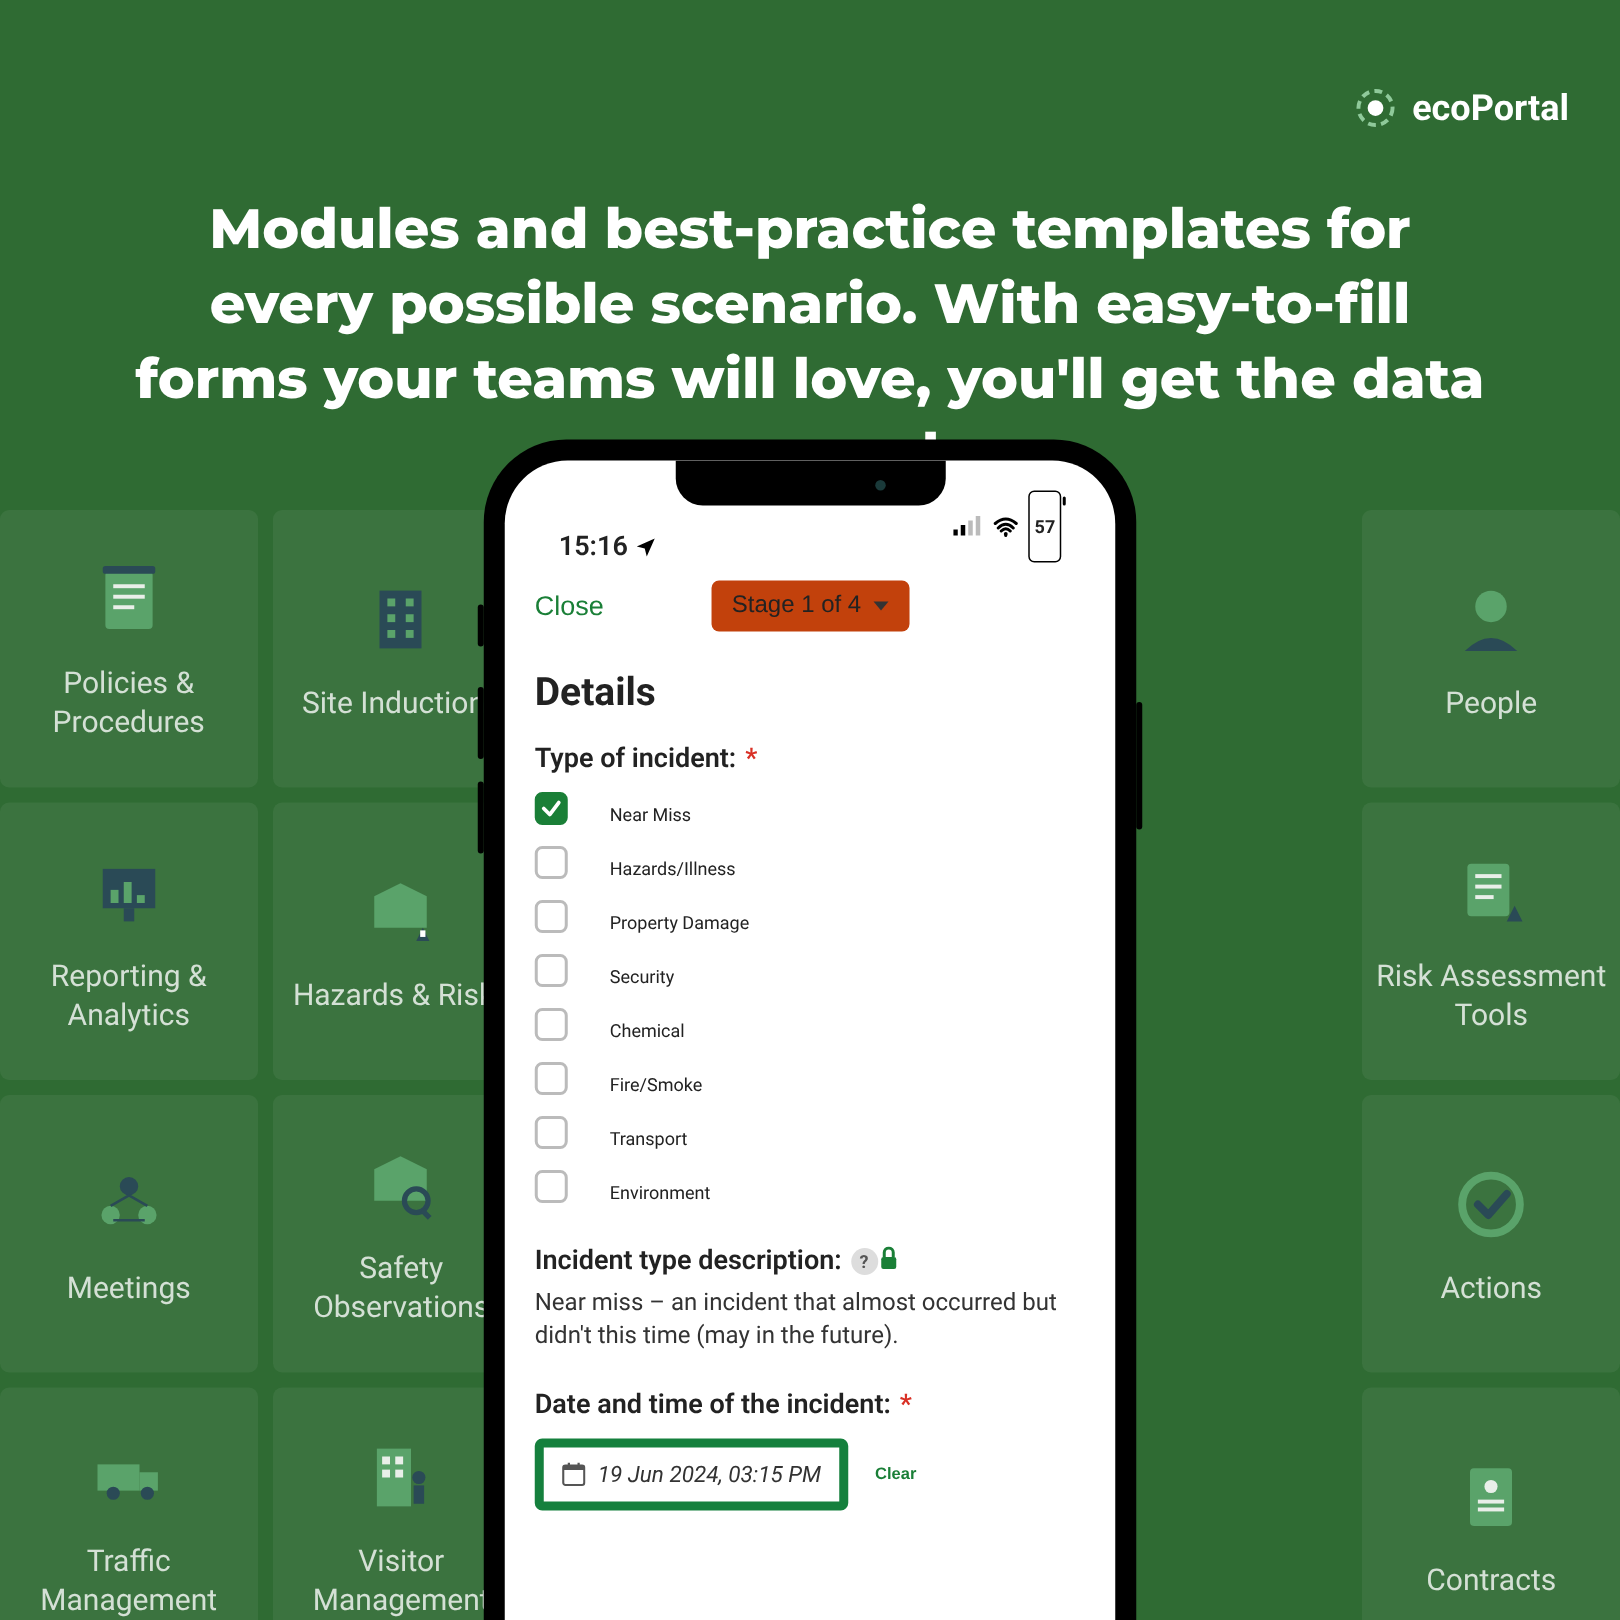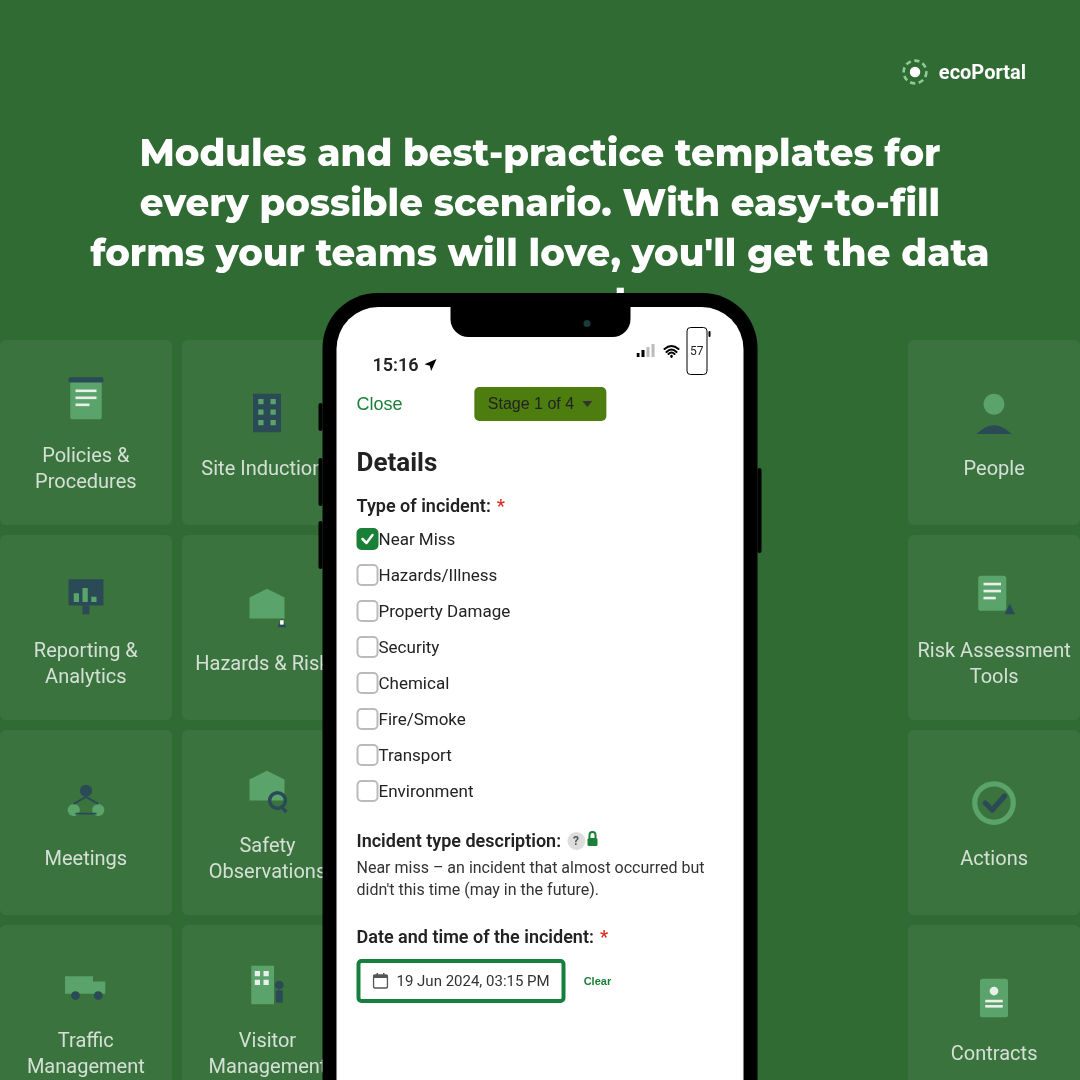--- a/index.html
+++ b/index.html
@@ -1,54 +1,54 @@
 <!DOCTYPE html>
 <html><head>
 <meta charset="utf-8">
 <style>
   * { margin:0; padding:0; box-sizing:border-box; }
   html,body { width:1080px; height:1080px; overflow:hidden; font-family:-apple-system,BlinkMacSystemFont,"Segoe UI",Roboto,Arial,sans-serif; }
   .stage { position:relative; width:1080px; height:1080px; background:#2f6b33; }
   
-  .logo { position:absolute; top:58px; right:54px; display:flex; align-items:center; gap:10px; color:#fff; font-weight:700; font-size:20px; }
+  .logo { position:absolute; top:58px; right:34px; display:flex; align-items:center; gap:10px; color:#fff; font-weight:700; font-size:24px; }
   .logo-mark { width:28px; height:28px; }
   
   .headline { position:absolute; top:128px; left:50%; transform:translateX(-50%); width:920px; text-align:center; color:#fff; font-weight:800; font-size:37px; line-height:1.35; font-family:"Montserrat","Segoe UI",Arial,sans-serif; }
   
   .grid { position:absolute; top:340px; left:0; right:0; display:grid; grid-template-columns:repeat(6,1fr); gap:10px; padding:0; }
   .cell { height:185px; background:rgba(255,255,255,0.06); border-radius:6px; display:flex; flex-direction:column; align-items:center; justify-content:center; color:rgba(255,255,255,0.78); font-size:20px; text-align:center; line-height:1.3; padding:10px 6px; }
   .cell .ico { width:56px; height:56px; margin-bottom:14px; display:flex; align-items:center; justify-content:center; }
   .cell svg { width:56px; height:56px; }
   
   .phone { position:absolute; top:293px; left:50%; transform:translateX(-50%); width:435px; height:880px; background:#000; border-radius:55px; padding:14px; }
   .screen { width:100%; height:100%; background:#fff; border-radius:42px; overflow:hidden; position:relative; color:#222; }
   .notch { position:absolute; top:0; left:50%; transform:translateX(-50%); width:180px; height:30px; background:#000; border-bottom-left-radius:18px; border-bottom-right-radius:18px; z-index:3; }
   .notch::after { content:""; position:absolute; right:40px; top:13px; width:7px; height:7px; border-radius:50%; background:#1a3a3a; }
   .status { position:absolute; top:20px; left:0; right:0; display:flex; justify-content:space-between; align-items:flex-end; padding:0 36px; font-size:18px; font-weight:600; z-index:2; }
   .status .left { display:flex; align-items:center; gap:4px; }
   .status .right { display:flex; align-items:center; gap:6px; }
   .app { position:absolute; top:64px; left:0; right:0; bottom:0; padding:14px 20px 0 20px; }
   .topbar { display:flex; align-items:center; justify-content:flex-start; margin-bottom:18px; }
   .close { color:#1a7f37; font-size:18px; font-weight:500; background:none; border:none; cursor:pointer; }
-  .stage-pill { background:#4d7c0f; border-radius:5px; padding:8px 14px; font-size:16px; display:flex; align-items:center; gap:8px; color:#222; border:none; cursor:pointer; margin:0 auto; position:absolute; left:50%; transform:translateX(-50%); }
+  .stage-pill { background:#c2410c; border-radius:5px; padding:8px 14px; font-size:16px; display:flex; align-items:center; gap:8px; color:#222; border:none; cursor:pointer; margin:0 auto; position:absolute; left:50%; transform:translateX(-50%); }
   .caret { width:0; height:0; border-left:5px solid transparent; border-right:5px solid transparent; border-top:6px solid #333; display:inline-block; }
   h2.details { font-size:26px; font-weight:700; margin:24px 0 18px 0; }
   .fieldlabel { font-size:18px; font-weight:600; margin-bottom:12px; display:flex; align-items:center; gap:6px; }
   .req { color:#d93025; }
   .opts { display:flex; flex-direction:column; gap:14px; margin-bottom:28px; }
-  .opt { display:flex; align-items:center; gap:0; font-size:17px; }
+  .opt { display:flex; align-items:flex-end; gap:28px; font-size:12px; }
   .cb { width:22px; height:22px; border:2px solid #bbb; border-radius:5px; display:flex; align-items:center; justify-content:center; flex-shrink:0; }
   .cb.checked { background:#1a7f37; border-color:#1a7f37; color:#fff; }
   .desc-row { display:flex; align-items:center; justify-content:flex-start; margin-bottom:6px; }
   .desc-row .fieldlabel { margin-bottom:0; }
   .help { width:18px; height:18px; border-radius:50%; background:#ddd; color:#555; font-size:12px; display:inline-flex; align-items:center; justify-content:center; font-weight:700; }
   .lock { color:#1a7f37; font-size:16px; }
   .desc-text { font-size:16px; line-height:1.35; color:#333; margin-bottom:26px; }
   .dt-row { display:flex; align-items:center; gap:18px; }
-  .dt-input { flex:0 0 auto; border:4px solid #15803d; border-radius:5px; padding:9px 12px; display:flex; align-items:center; gap:8px; font-size:15px; color:#333; }
+  .dt-input { flex:0 0 auto; border:6px solid #15803d; border-radius:5px; padding:9px 12px; display:flex; align-items:center; gap:8px; font-size:15px; color:#333;font-style:italic; }
   .clear { color:#1a7f37; font-size:11px; font-weight:600; background:none; border:none; cursor:pointer; }
   
   .pbtn { position:absolute; background:#000; border-radius:3px; }
   .pbtn.l1 { left:-4px; top:110px; width:4px; height:28px; }
   .pbtn.l2 { left:-4px; top:165px; width:4px; height:48px; }
   .pbtn.l3 { left:-4px; top:228px; width:4px; height:48px; }
   .pbtn.r1 { right:-4px; top:175px; width:4px; height:85px; }
   
   .i-dark { fill:#2a4a56; }
   .i-green { fill:#5aa36a; }
@@ -277,21 +277,21 @@
           <svg width="20" height="14" viewBox="0 0 20 14">
               <rect x="0" y="9" width="3" height="4" fill="#000"></rect>
               <rect x="5" y="6" width="3" height="7" fill="#000"></rect>
               <rect x="10" y="3" width="3" height="10" fill="#bbb"></rect>
               <rect x="15" y="0" width="3" height="13" fill="#bbb"></rect>
             </svg>
           <svg width="18" height="14" viewBox="0 0 18 14">
               <path d="M9 13 Q9 13 9 13 M2 5 Q9 -1 16 5 M4 8 Q9 3 14 8 M6 10 Q9 7 12 10" fill="none" stroke="#000" stroke-width="2" stroke-linecap="round"></path>
               <circle cx="9" cy="12" r="1.3" fill="#000"></circle>
             </svg>
-          <span style="border:1.5px solid #000;border-radius:4px;padding:16px 3px;font-size:12px;font-weight:400;position:relative;"><span>57</span><span style="position:absolute;right:-4px;top:3px;width:2px;height:6px;background:#000;border-radius:1px;"></span></span>
+          <span style="border:1.5px solid #000;border-radius:4px;padding:16px 3px;font-size:12px;font-weight:700;position:relative;"><span>57</span><span style="position:absolute;right:-4px;top:3px;width:2px;height:6px;background:#000;border-radius:1px;"></span></span>
         </div>
       </div>
 
       <div class="app">
         <div class="topbar" style="position:relative;height:38px;">
           <button class="close">Close</button>
           <button class="stage-pill">
             <span>Stage 1 of 4</span>
             <span class="caret"></span>
           </button>

